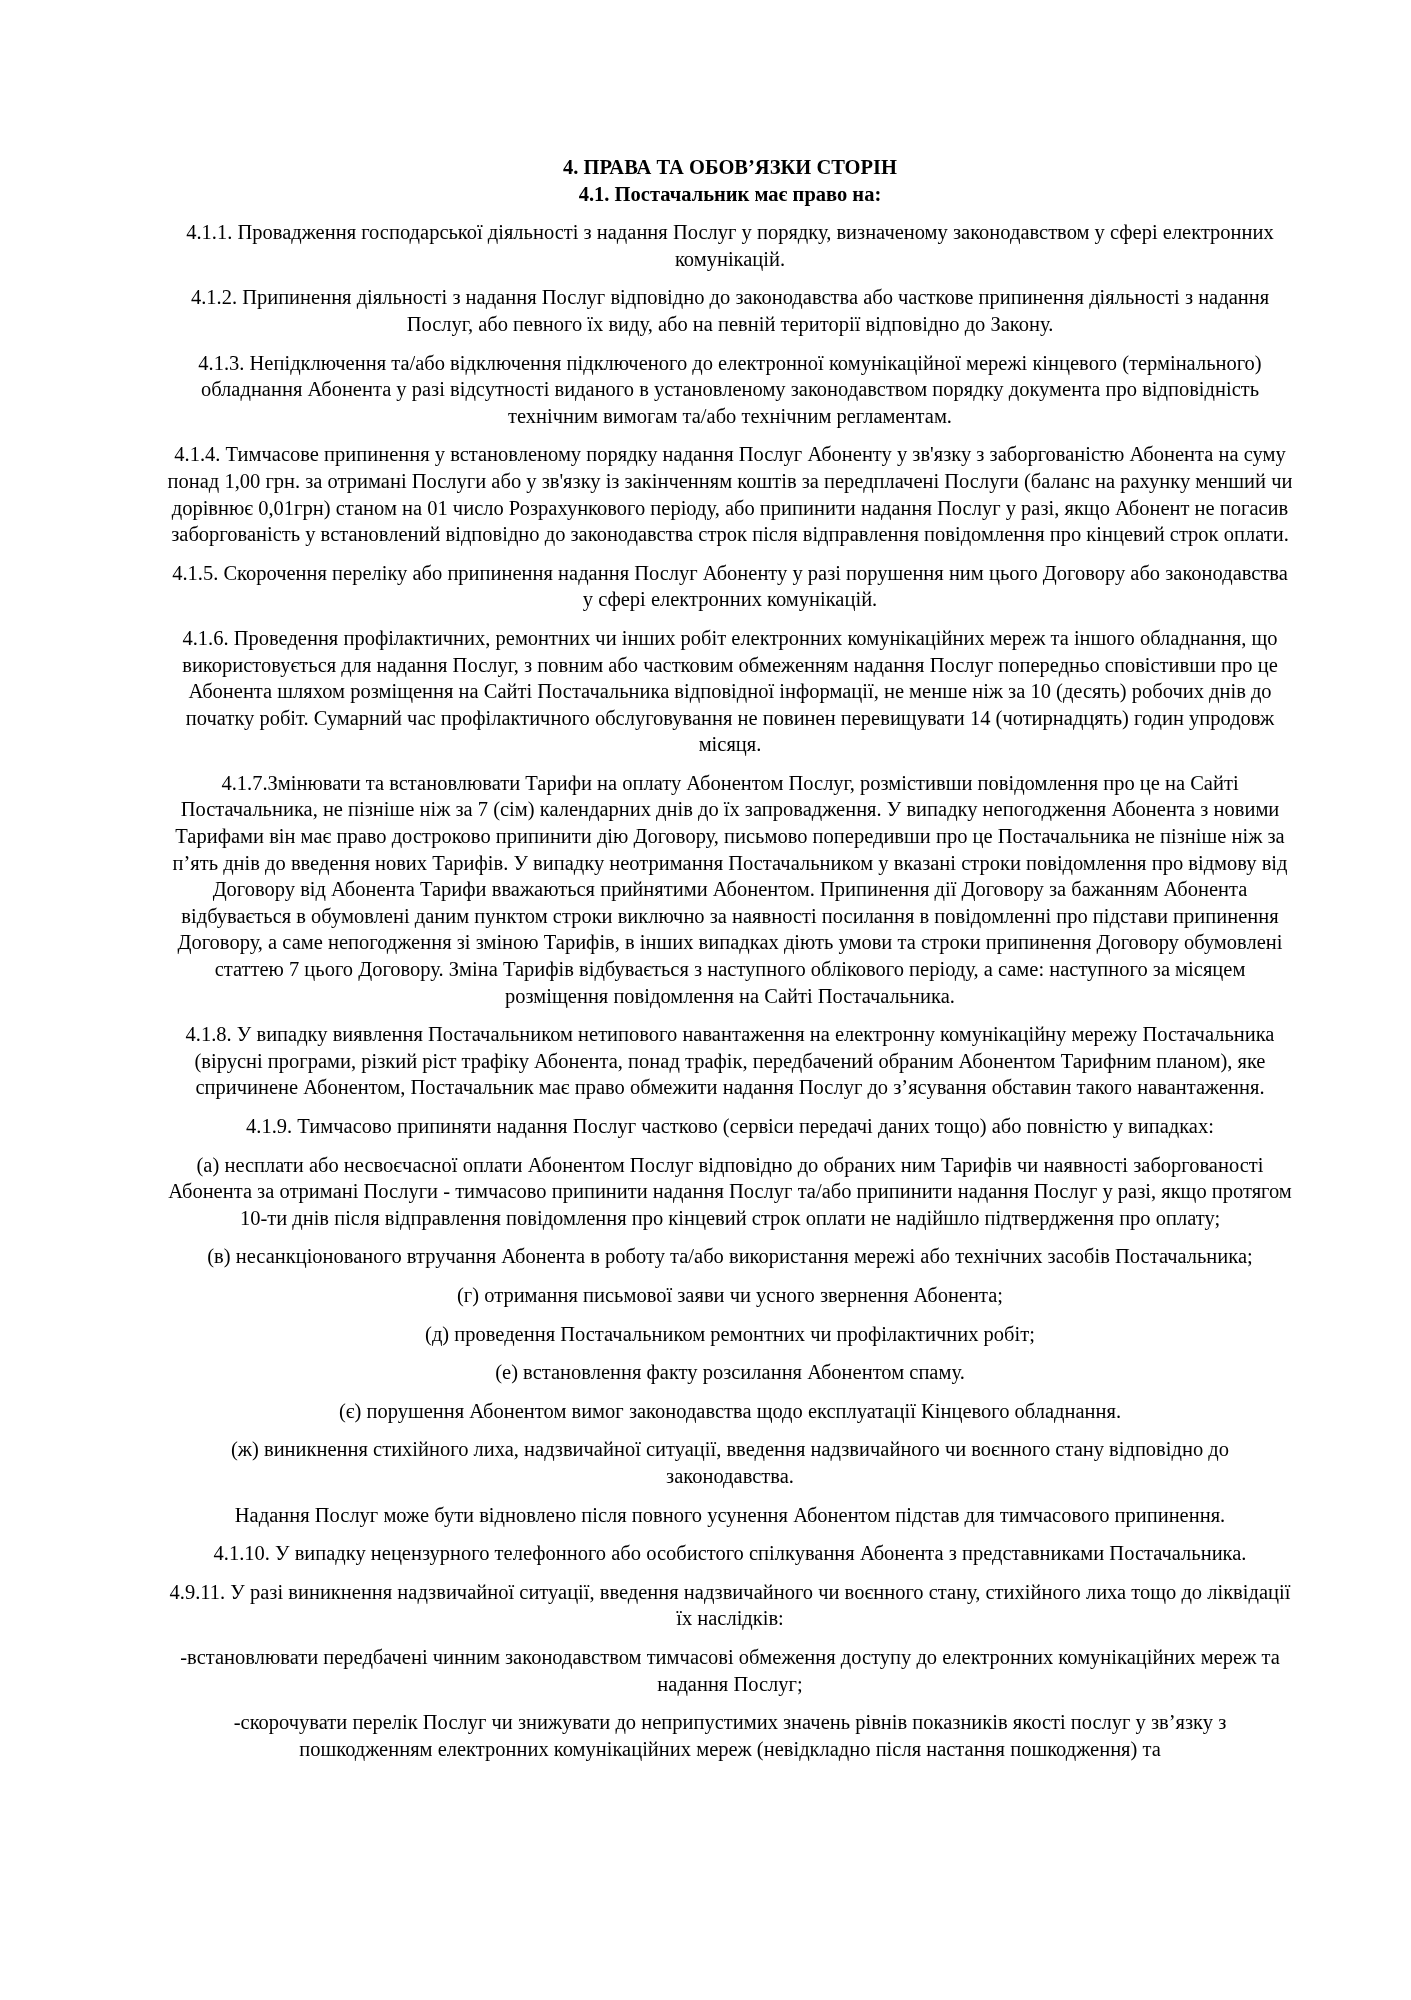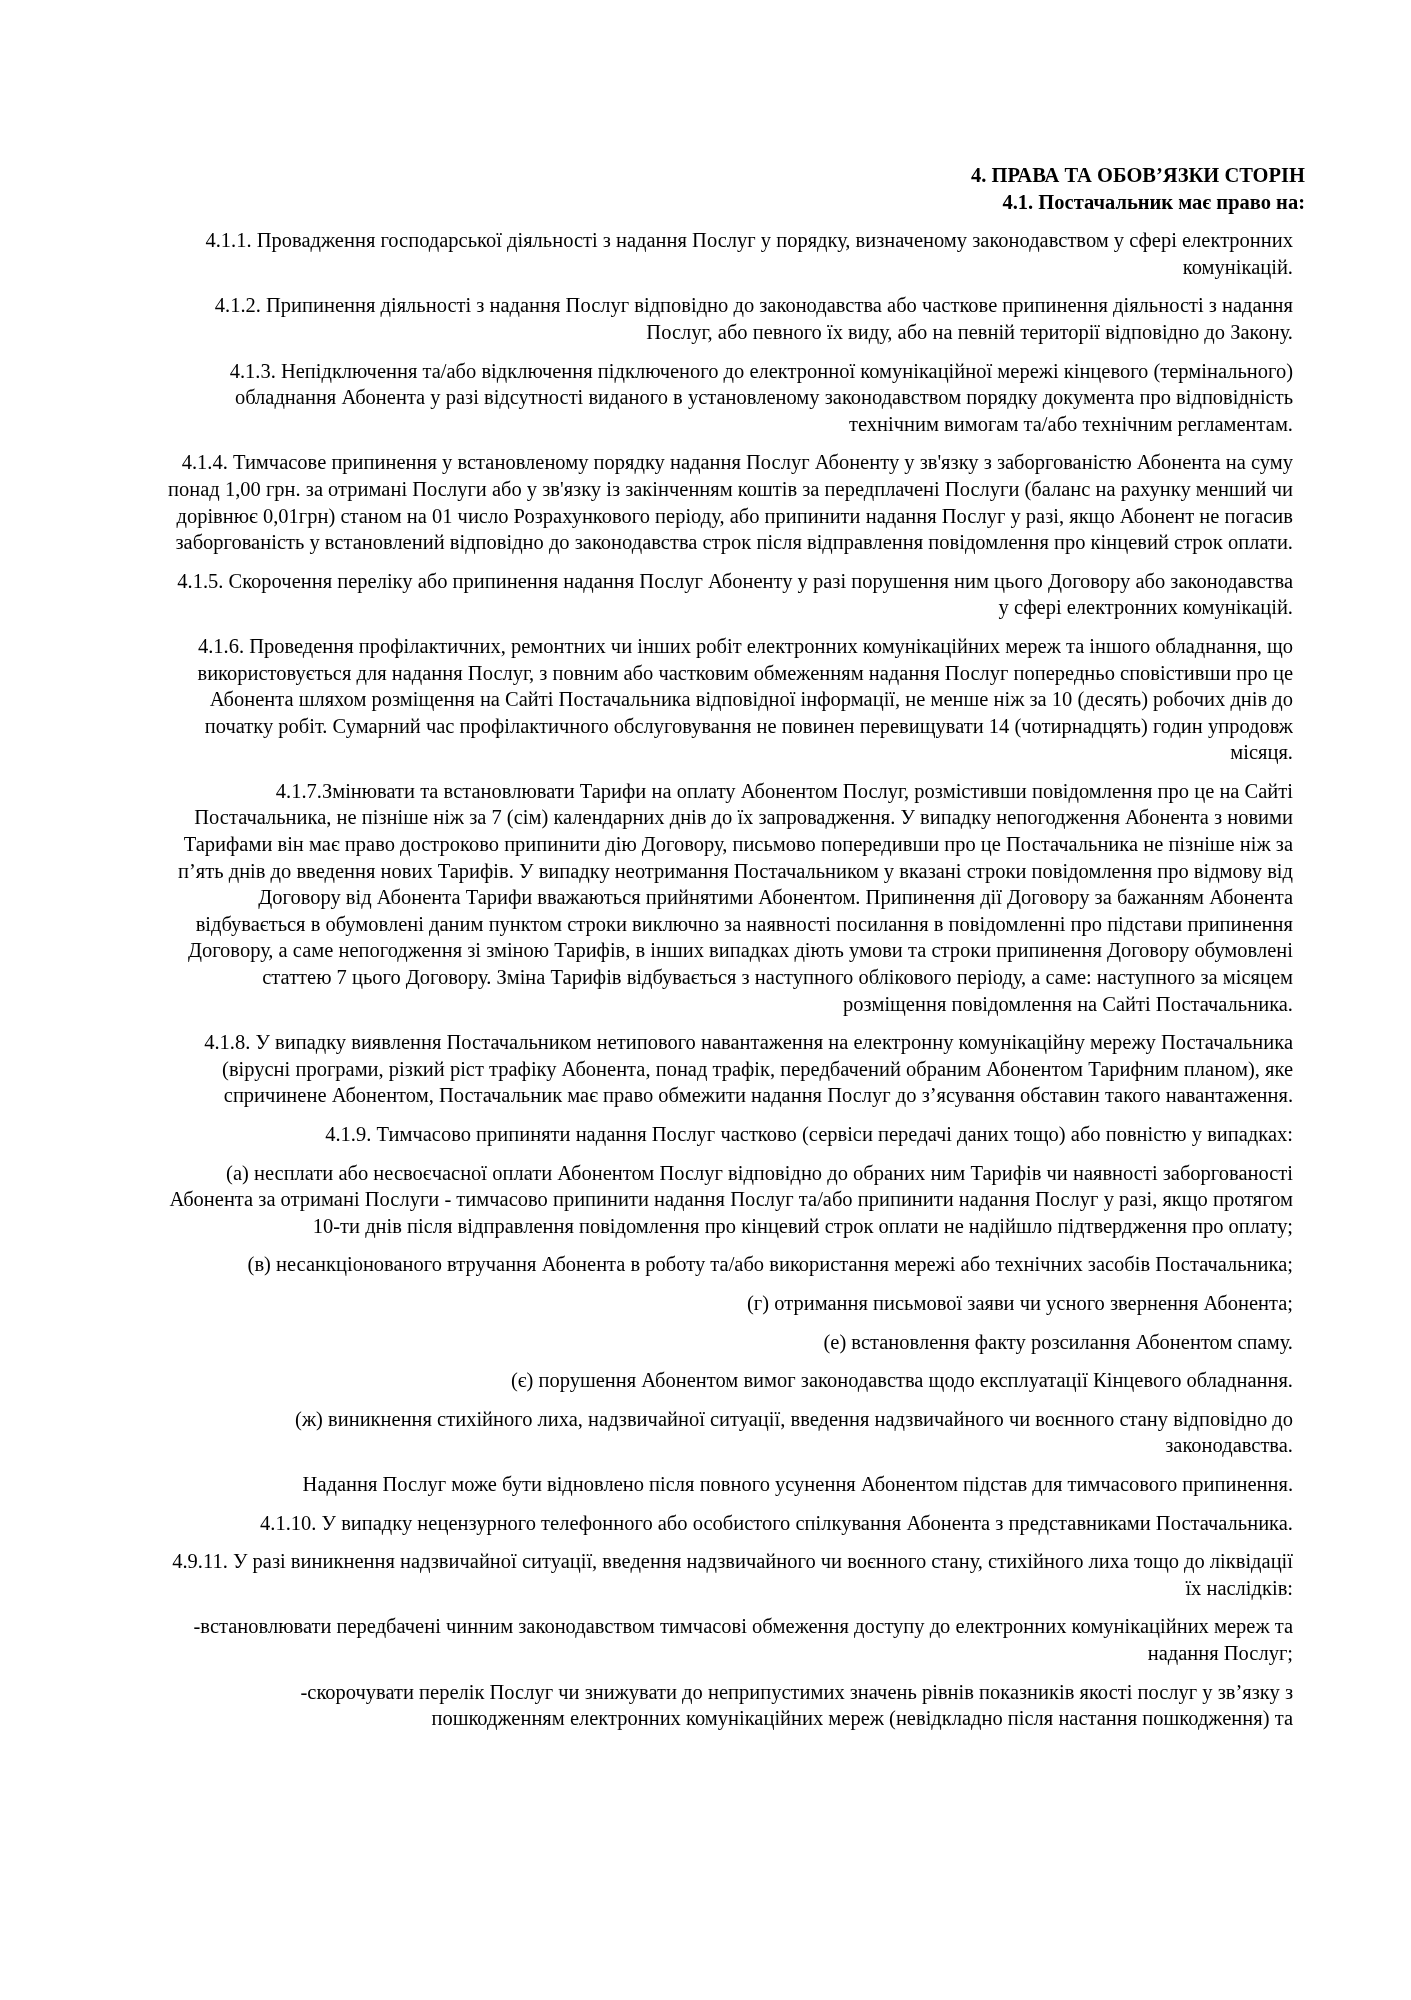--- a/index.html
+++ b/index.html
@@ -12,25 +12,25 @@
     width: 1411px;
     height: 2000px;
     background: #ffffff;
     overflow: hidden;
     font-family: "Liberation Serif", "DejaVu Serif", serif;
     color: #000000;
   }
   .text-column {
     position: absolute;
     left: 155px;
-    top: 162px;
+    top: 154px;
     width: 1150px;
     font-size: 20.5px;
     line-height: 26.6px;
-    text-align: right;
+    text-align: center;
   }
   .doc-heading {
     font-weight: bold;
     font-size: 20.5px;
     line-height: 26.6px;
     margin: 0;
   }
   .doc-paragraph {
     margin: 12px;
   }
@@ -47,20 +47,21 @@
     <p class="doc-paragraph">4.1.3. Непідключення та/або відключення підключеного до електронної комунікаційної мережі кінцевого (термінального) обладнання Абонента у разі відсутності виданого в установленому законодавством порядку документа про відповідність технічним вимогам та/або технічним регламентам.</p>
     <p class="doc-paragraph">4.1.4. Тимчасове припинення у встановленому порядку надання Послуг Абоненту у зв'язку з заборгованістю Абонента на суму понад 1,00 грн. за отримані Послуги або у зв'язку із закінченням коштів за передплачені Послуги (баланс на рахунку менший чи дорівнює 0,01грн) станом на 01 число Розрахункового періоду, або припинити надання Послуг у разі, якщо Абонент не погасив заборгованість у встановлений відповідно до законодавства строк після відправлення повідомлення про кінцевий строк оплати.</p>
     <p class="doc-paragraph">4.1.5. Скорочення переліку або припинення надання Послуг Абоненту у разі порушення ним цього Договору або законодавства у сфері електронних комунікацій.</p>
     <p class="doc-paragraph">4.1.6. Проведення профілактичних, ремонтних чи інших робіт електронних комунікаційних мереж та іншого обладнання, що використовується для надання Послуг, з повним або частковим обмеженням надання Послуг попередньо сповістивши про це Абонента шляхом розміщення на Сайті Постачальника відповідної інформації, не менше ніж за 10 (десять) робочих днів до початку робіт. Сумарний час профілактичного обслуговування не повинен перевищувати 14 (чотирнадцять) годин упродовж місяця.</p>
     <p class="doc-paragraph">4.1.7.Змінювати та встановлювати Тарифи на оплату Абонентом Послуг, розмістивши повідомлення про це на Сайті Постачальника, не пізніше ніж за 7 (сім) календарних днів до їх запровадження. У випадку непогодження Абонента з новими Тарифами він має право достроково припинити дію Договору, письмово попередивши про це Постачальника не пізніше ніж за п’ять днів до введення нових Тарифів. У випадку неотримання Постачальником у вказані строки повідомлення про відмову від Договору від Абонента Тарифи вважаються прийнятими Абонентом. Припинення дії Договору за бажанням Абонента відбувається в обумовлені даним пунктом строки виключно за наявності посилання в повідомленні про підстави припинення Договору, а саме непогодження зі зміною Тарифів, в інших випадках діють умови та строки припинення Договору обумовлені статтею 7 цього Договору. Зміна Тарифів відбувається з наступного облікового періоду, а саме: наступного за місяцем розміщення повідомлення на Сайті Постачальника.</p>
     <p class="doc-paragraph">4.1.8. У випадку виявлення Постачальником нетипового навантаження на електронну комунікаційну мережу Постачальника (вірусні програми, різкий ріст трафіку Абонента, понад трафік, передбачений обраним Абонентом Тарифним планом), яке спричинене Абонентом, Постачальник має право обмежити надання Послуг до з’ясування обставин такого навантаження.</p>
     <p class="doc-paragraph">4.1.9. Тимчасово припиняти надання Послуг частково (сервіси передачі даних тощо) або повністю у випадках:</p>
     <p class="doc-paragraph">(а) несплати або несвоєчасної оплати Абонентом Послуг відповідно до обраних ним Тарифів чи наявності заборгованості Абонента за отримані Послуги - тимчасово припинити надання Послуг та/або припинити надання Послуг у разі, якщо протягом 10-ти днів після відправлення повідомлення про кінцевий строк оплати не надійшло підтвердження про оплату;</p>
     <p class="doc-paragraph">(в) несанкціонованого втручання Абонента в роботу та/або використання мережі або технічних засобів Постачальника;</p>
     <p class="doc-paragraph">(г) отримання письмової заяви чи усного звернення Абонента;</p>
+    <p class="doc-paragraph">(д) проведення Постачальником ремонтних чи профілактичних робіт;</p>
     <p class="doc-paragraph">(е) встановлення факту розсилання Абонентом спаму.</p>
     <p class="doc-paragraph">(є) порушення Абонентом вимог законодавства щодо експлуатації Кінцевого обладнання.</p>
     <p class="doc-paragraph">(ж) виникнення стихійного лиха, надзвичайної ситуації, введення надзвичайного чи воєнного стану відповідно до законодавства.</p>
     <p class="doc-paragraph">Надання Послуг може бути відновлено після повного усунення Абонентом підстав для тимчасового припинення.</p>
     <p class="doc-paragraph">4.1.10. У випадку нецензурного телефонного або особистого спілкування Абонента з представниками Постачальника.</p>
     <p class="doc-paragraph">4.9.11. У разі виникнення надзвичайної ситуації, введення надзвичайного чи воєнного стану, стихійного лиха тощо до ліквідації їх наслідків:</p>
     <p class="doc-paragraph">-встановлювати передбачені чинним законодавством тимчасові обмеження доступу до електронних комунікаційних мереж та надання Послуг;</p>
     <p class="doc-paragraph">-скорочувати перелік Послуг чи знижувати до неприпустимих значень рівнів показників якості послуг у зв’язку з пошкодженням електронних комунікаційних мереж (невідкладно після настання пошкодження) та</p>
   </div>
 </div>

